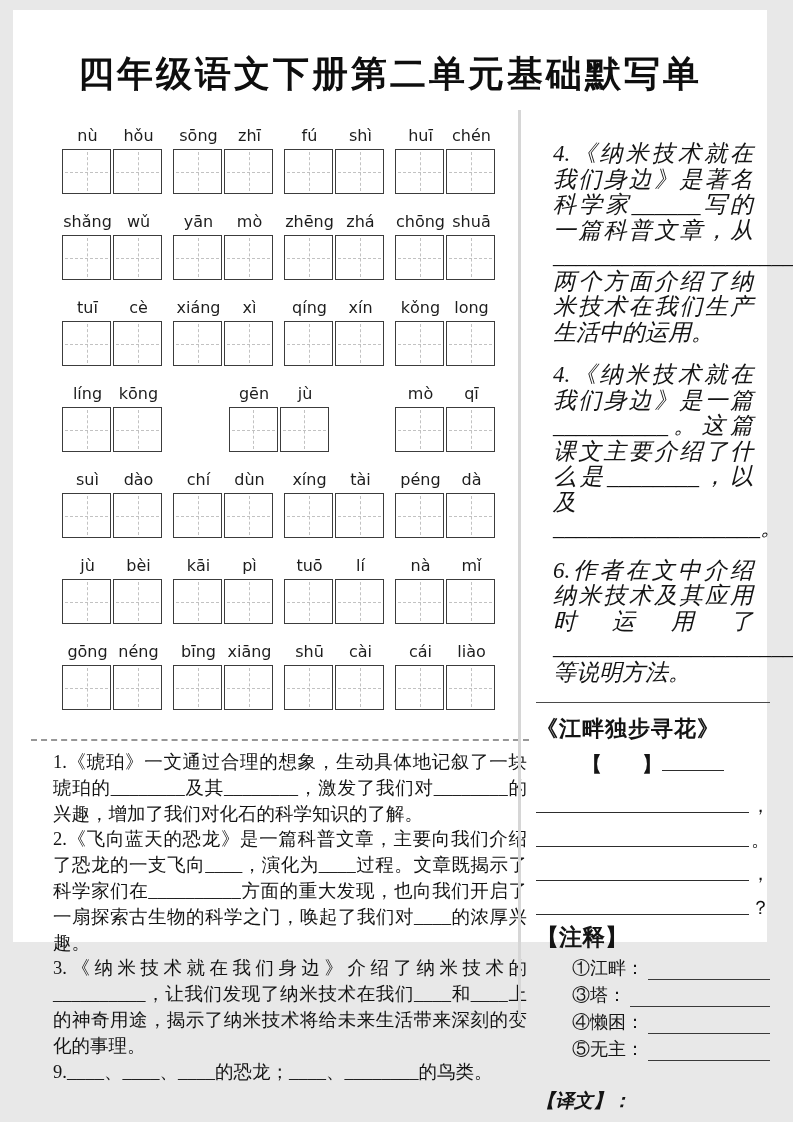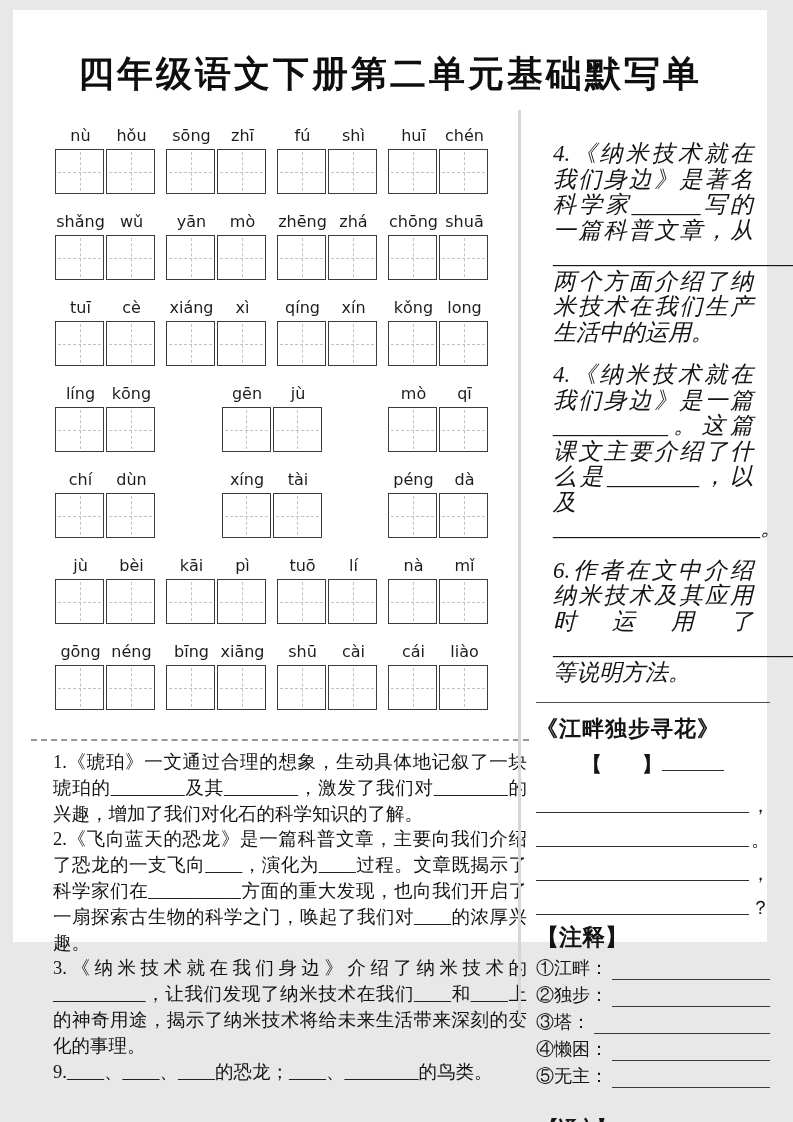--- a/index.html
+++ b/index.html
@@ -13,21 +13,21 @@
   .page {
     position:absolute; left:13px; top:10px; width:754px; height:932px;
     background:#ffffff; color:#161616;
   }
   .title {
     position:absolute; top:40px; left:0; width:100%;
     text-align:center; font-size:36px; font-weight:bold;
     letter-spacing:3px; color:#0e0e0e;
   }
   
-  .pinyin-grid { position:absolute; left:42px; top:116px; width:436px; }
+  .pinyin-grid { position:absolute; left:49px; top:116px; width:436px; }
   .p-row { display:flex; justify-content:space-between; height:70px; margin-bottom:16px; }
   .p-group { width:103px; }
   .p-syllables { display:flex; height:21px; font-family:"DejaVu Sans",sans-serif; font-size:16px; color:#1d1d1d; }
   .p-syllables span { width:51px; text-align:center; white-space:nowrap; }
   .p-boxes { display:flex; gap:2px; margin-top:2px; }
   .box { width:49px; height:45px; border:1.6px solid #3c3c3c; position:relative; background:#fff; }
   .box::before { content:""; position:absolute; left:2px; right:2px; top:50%; border-top:1.4px dashed #c2c2c2; }
   .box::after  { content:""; position:absolute; top:2px; bottom:2px; left:50%; border-left:1.4px dashed #c2c2c2; }
   
   .dashed-divider { position:absolute; left:18px; top:729px; width:498px; border-top:2px dashed #979797; }
@@ -42,21 +42,21 @@
   .right-col { position:absolute; left:523px; top:114px; width:234px; color:#141414; }
   .rq { font-size:23px; line-height:25.5px; margin:17px; text-align:justify;font-style:italic; }
   .solid-divider { border:none; border-top:1.6px solid #4a4a4a; margin-top:11px; }
   .poem-title { margin-top:11px; text-align:left; font-size:22px; font-weight:bold; letter-spacing:1px; }
   .author-line { margin-top:7px; text-align:center; font-size:20px; font-weight:bold; height:28px; }
   .author-blank { display:inline-block; width:62px; border-bottom:1.6px solid #2d2d2d; height:20px; vertical-align:baseline; }
   .poem-line { display:flex; align-items:flex-end; height:34px; }
   .pl-blank { flex:1; border-bottom:1.6px solid #2d2d2d; height:1px; }
   .pl-punct { font-size:19px; line-height:14px; padding-left:2px; }
   .notes-header { margin-top:7px; font-size:23px; font-weight:600; }
-  .note-item { display:flex; align-items:flex-end; height:27px; font-size:18px; }
+  .note-item { display:flex; align-items:flex-end; height:27px; font-size:18px;margin-left:36px; }
   .note-label { white-space:nowrap; }
   .note-blank { flex:1; border-bottom:1.3px solid #3a3a3a; height:2px; margin-left:4px; }
   .trans-header { margin-top:27px; font-size:19px; font-weight:600;font-style:italic; }
   .trans-lines { margin-top:11px; }
   .trans-line { border-bottom:1.4px solid #3a3a3a; height:27px; }
 </style>
 </head>
 <body>
 
 <div class="page">
@@ -218,20 +218,30 @@
           </div>
           <div class="p-boxes">
             <div class="box"></div>
             <div class="box"></div>
           </div>
         </div>
       </div>
       <div class="p-row">
         <div class="p-group">
           <div class="p-syllables">
+            <span>suì</span>
+            <span>dào</span>
+          </div>
+          <div class="p-boxes">
+            <div class="box"></div>
+            <div class="box"></div>
+          </div>
+        </div>
+        <div class="p-group">
+          <div class="p-syllables">
             <span>chí</span>
             <span>dùn</span>
           </div>
           <div class="p-boxes">
             <div class="box"></div>
             <div class="box"></div>
           </div>
         </div>
         <div class="p-group">
           <div class="p-syllables">
@@ -385,24 +395,20 @@
         </div>
       </div>
 
     <div class="notes-header">【注释】</div>
     <div id="notes-list">
         <div class="note-item">
           <span class="note-label">①江畔：</span>
           <div class="note-blank"></div>
         </div>
         <div class="note-item">
-          <span class="note-label">②独步：</span>
-          <div class="note-blank"></div>
-        </div>
-        <div class="note-item">
           <span class="note-label">③塔：</span>
           <div class="note-blank"></div>
         </div>
         <div class="note-item">
           <span class="note-label">④懒困：</span>
           <div class="note-blank"></div>
         </div>
         <div class="note-item">
           <span class="note-label">⑤无主：</span>
           <div class="note-blank"></div>

